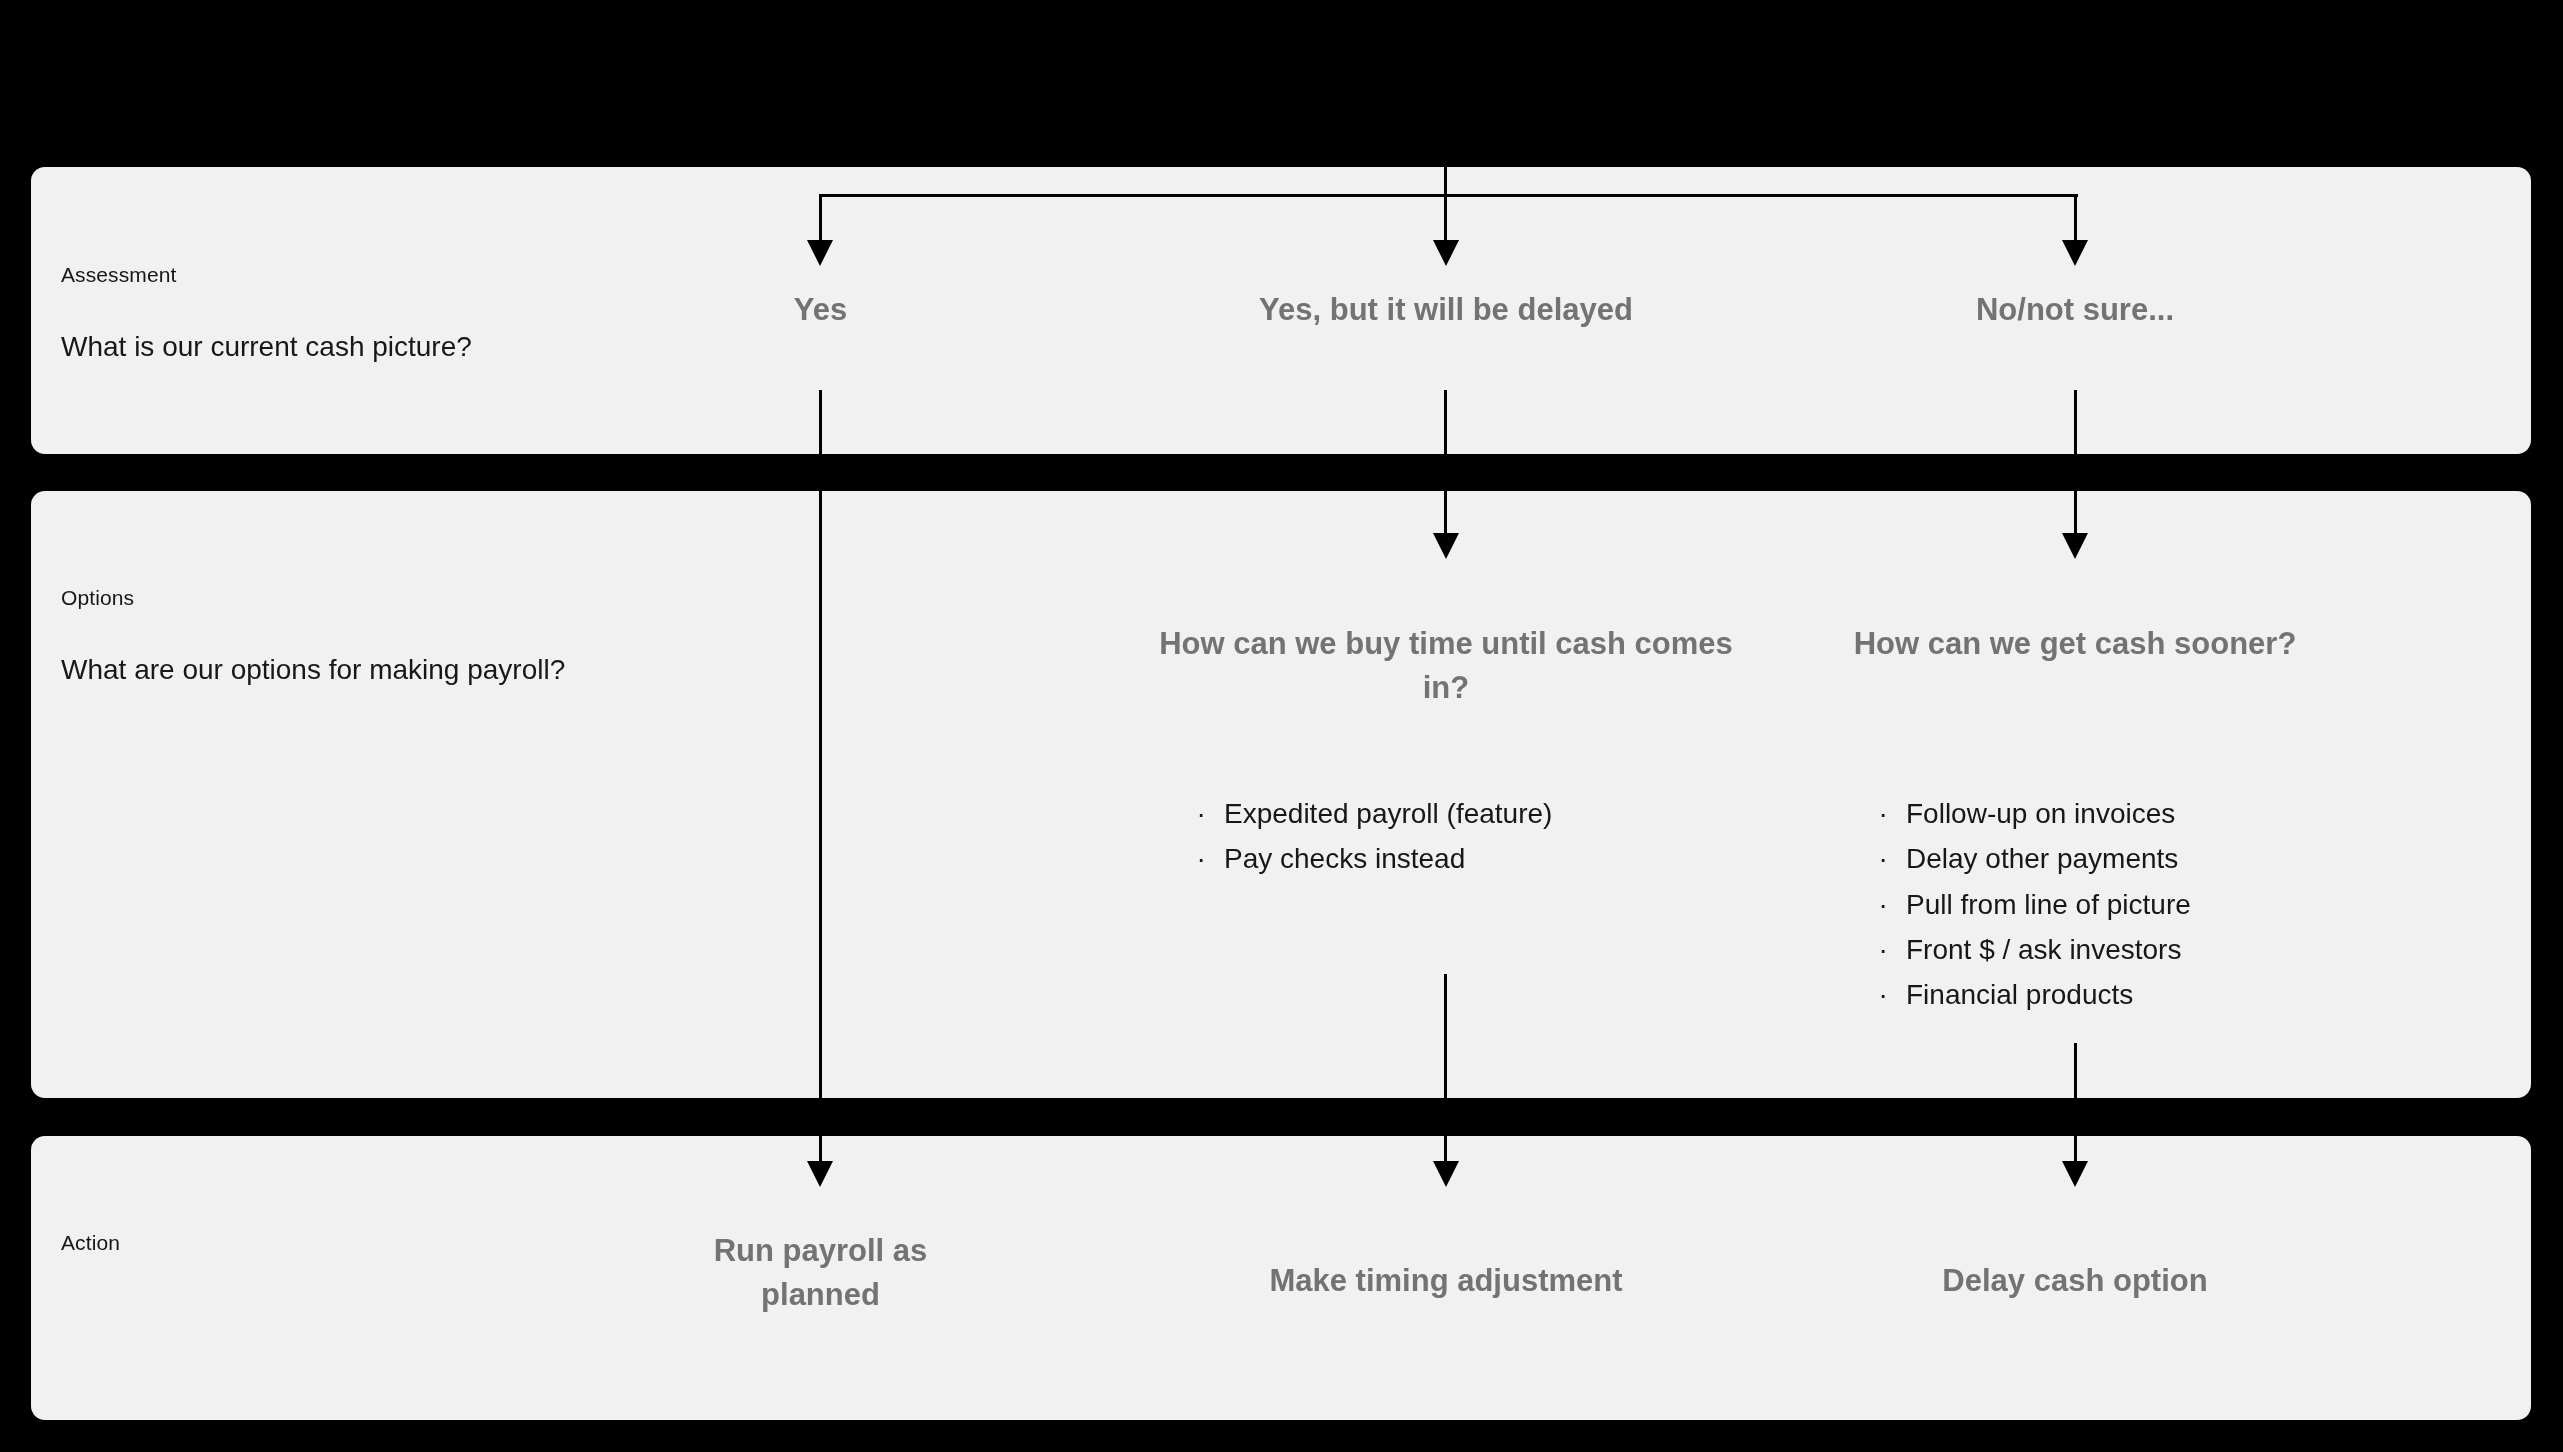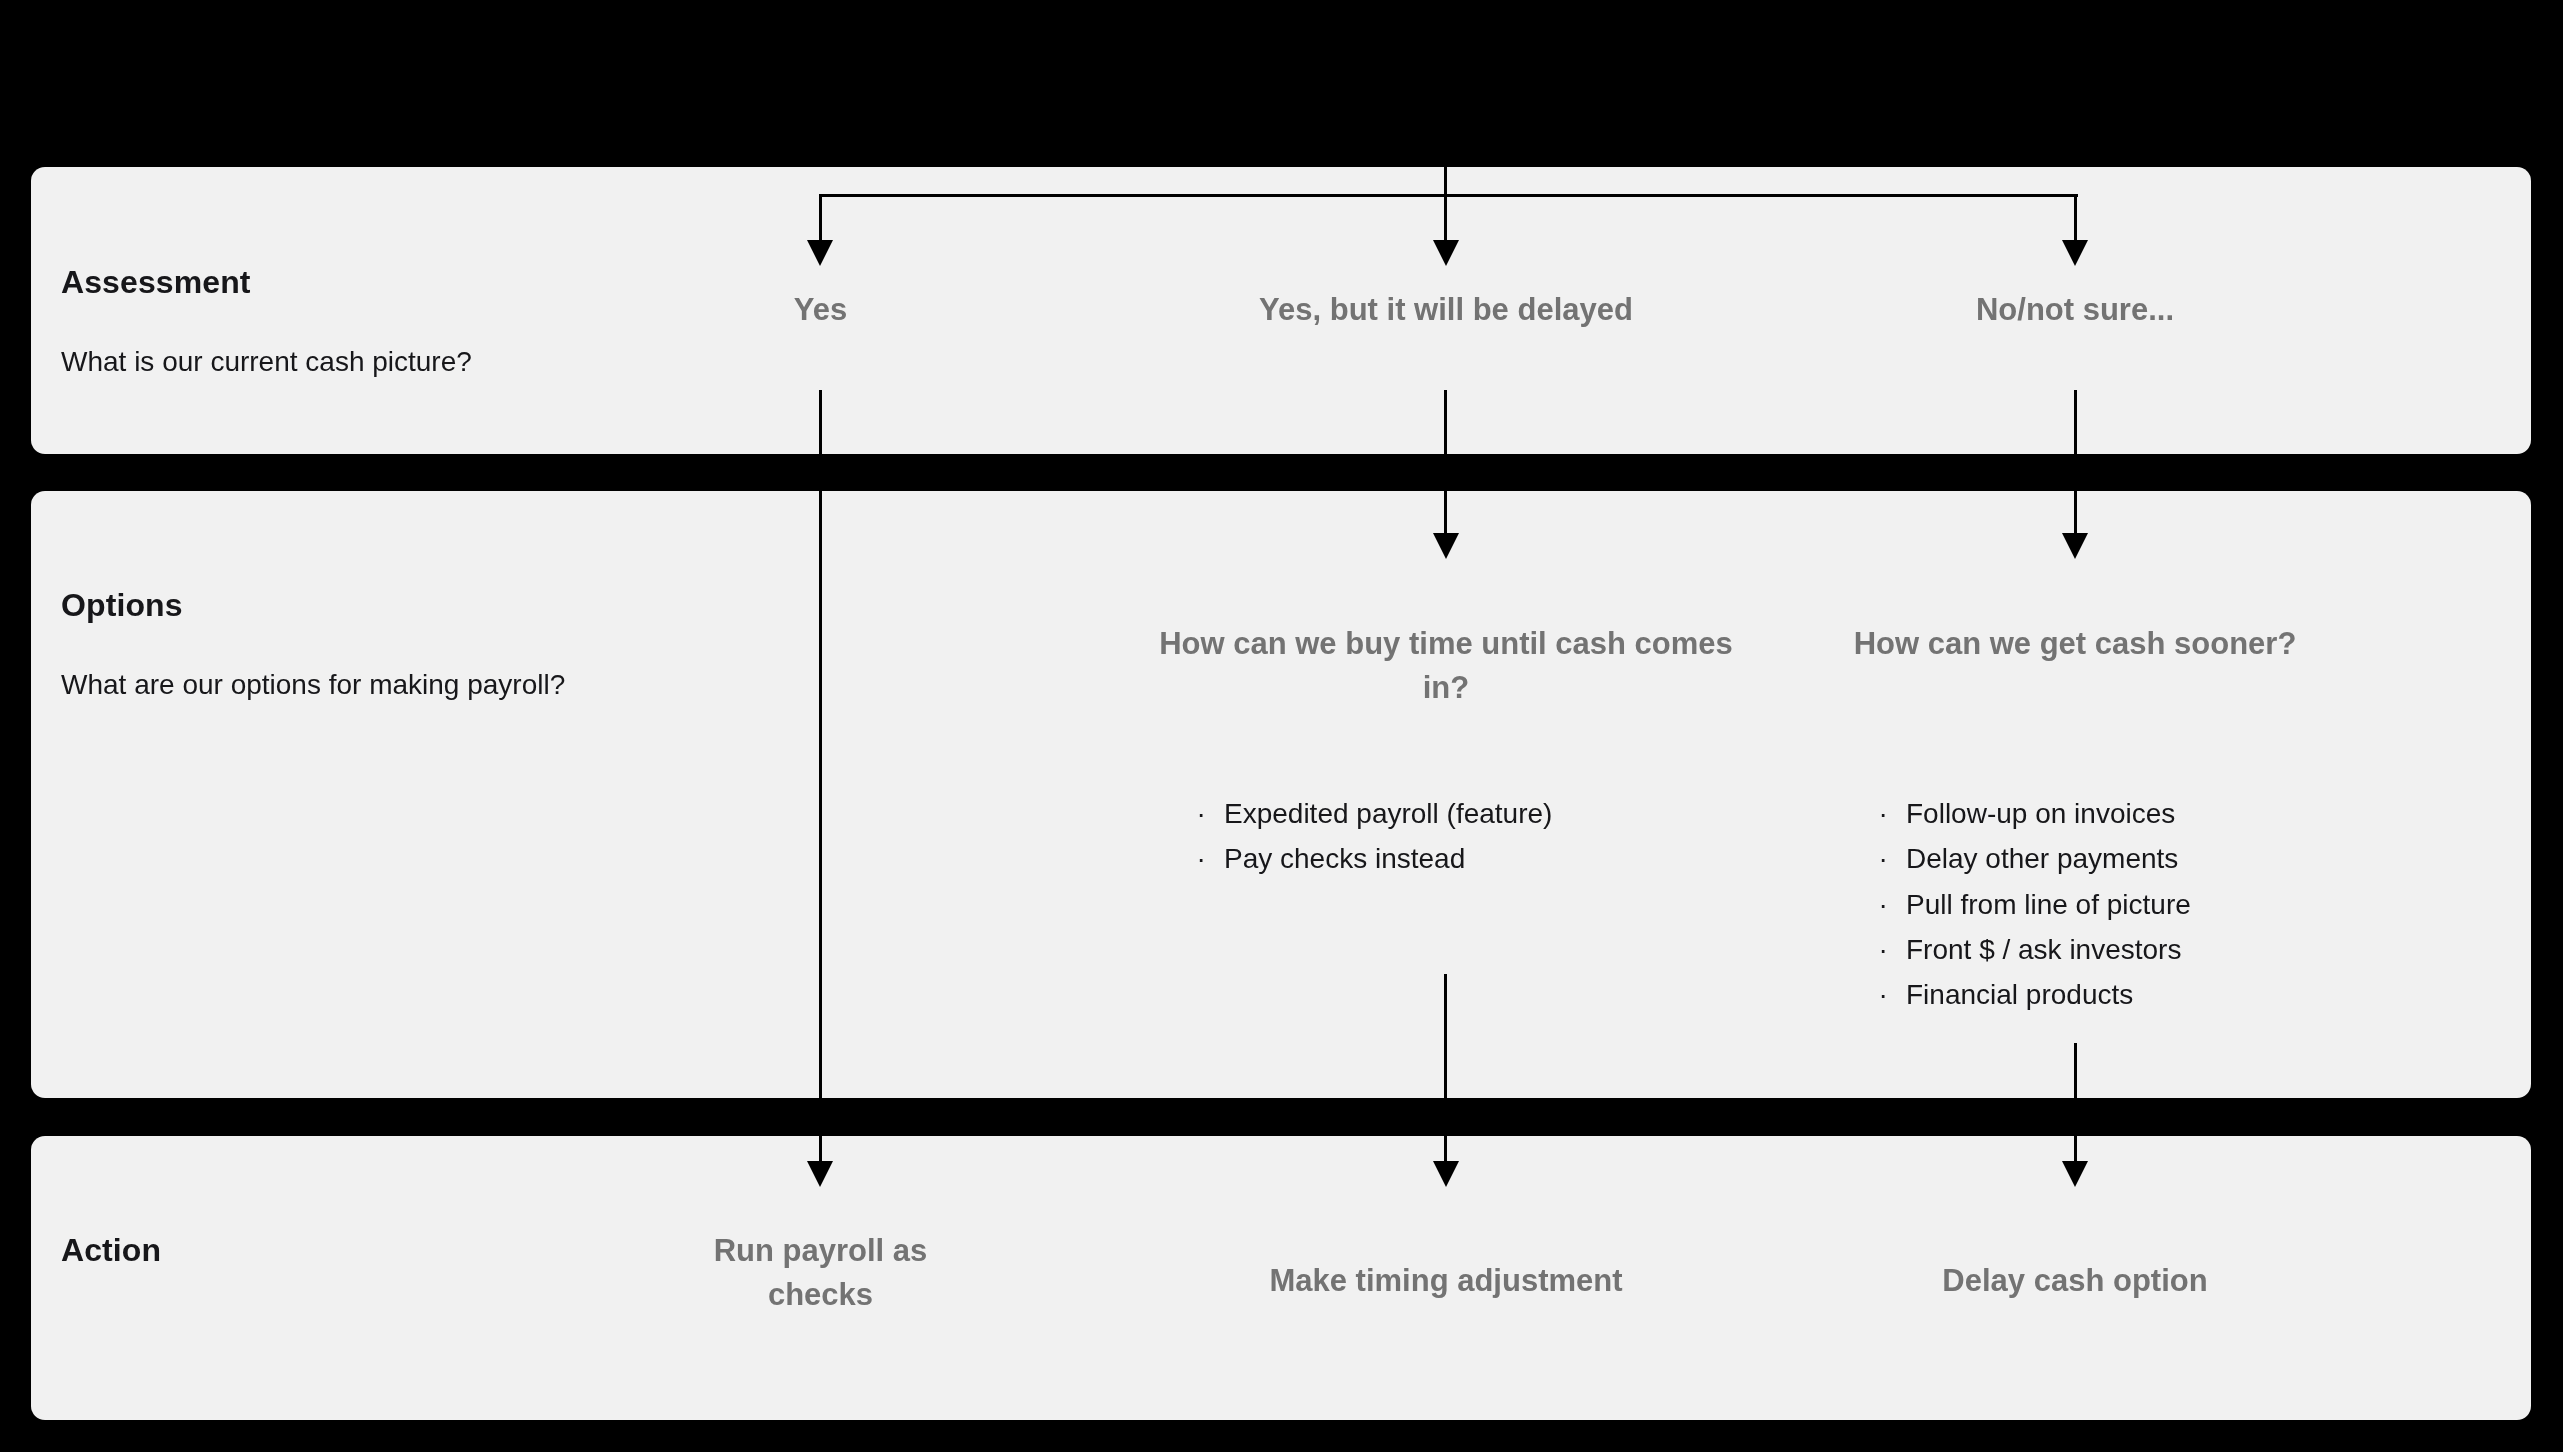--- a/index.html
+++ b/index.html
@@ -31,22 +31,22 @@
   #row-action     { top: 1136px; height: 284px; }
 
   
   .row-label {
     position: absolute;
     left: 61px;
     width: 584px;
     color: #17171a;
   }
   .row-label .row-title {
-    font-size: 32px;
-    font-weight: bold;
+    font-size: 21px;
+    font-weight: normal;
     letter-spacing: 0.1px;
     line-height: 1.35;
     margin-bottom: 3.1px;
   }
   .row-label .row-question {
     font-size: 28px;
     font-weight: normal;
     line-height: 1.38;
     margin-top: 39px;
   }
@@ -196,18 +196,18 @@
       <li><span class="bullet-dot">·</span><span>Pay checks instead</span></li>
     </ul>
   <ul class="option-list" id="opt-list-right">
       <li><span class="bullet-dot">·</span><span>Follow-up on invoices</span></li>
       <li><span class="bullet-dot">·</span><span>Delay other payments</span></li>
       <li><span class="bullet-dot">·</span><span>Pull from line of picture</span></li>
       <li><span class="bullet-dot">·</span><span>Front $ / ask investors</span></li>
       <li><span class="bullet-dot">·</span><span>Financial products</span></li>
     </ul>
 
-  <div class="col-text action-label" id="action-left">Run payroll as checks</div>
+  <div class="col-text action-label" id="action-left">Run payroll as planned</div>
   <div class="col-text action-label" id="action-center">Make timing adjustment</div>
   <div class="col-text action-label" id="action-right">Delay cash option</div>
 
 </div>
 
 
 </body></html>

